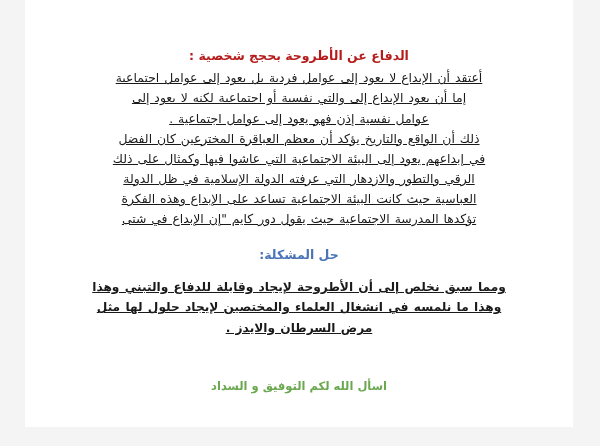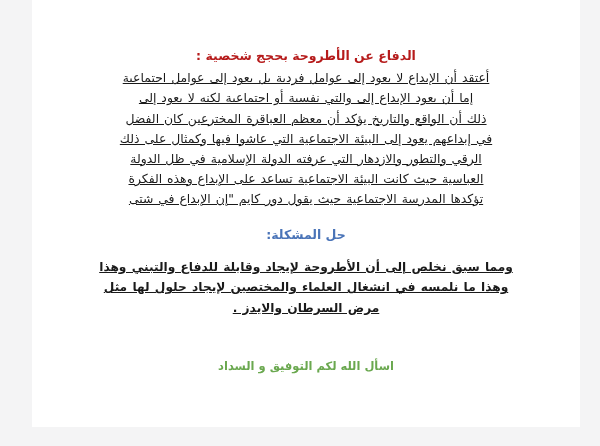--- a/index.html
+++ b/index.html
@@ -10,21 +10,21 @@
   body {
     width: 600px;
     height: 446px;
     background: #f4f4f5;
     font-family: "DejaVu Sans", "Liberation Sans", sans-serif;
     overflow: hidden;
   }
   .page {
     position: absolute;
     top: 0;
-    left: 32px;
+    left: 25px;
     width: 548px;
     height: 427px;
     background: #ffffff;
     box-sizing: border-box;
   }
   .content {
     position: absolute;
     top: 0;
     left: 0;
     right: 0;
@@ -80,20 +80,21 @@
 <body>
 
 <div class="page">
   <div class="content">
 
     <p class="doc-title">الدفاع عن الأطروحة بحجج شخصية :</p>
 
     <p class="para para-1">
       <span class="line">أعتقد أن الإبداع لا يعود إلى عوامل فردية بل يعود إلى عوامل اجتماعية</span>
       <span class="line">إما أن يعود الإبداع إلى والتي نفسية أو اجتماعية لكنه لا يعود إلى</span>
+      <span class="line">عوامل نفسية إذن فهو يعود إلى عوامل اجتماعية .</span>
       <span class="line">ذلك أن الواقع والتاريخ يؤكد أن معظم العباقرة المخترعين كان الفضل</span>
       <span class="line">في إبداعهم يعود إلى البيئة الاجتماعية التي عاشوا فيها وكمثال على ذلك</span>
       <span class="line">الرقي والتطور والازدهار التي عرفته الدولة الإسلامية في ظل الدولة</span>
       <span class="line">العباسية حيث كانت البيئة الاجتماعية تساعد على الإبداع وهذه الفكرة</span>
       <span class="line">تؤكدها المدرسة الاجتماعية حيث يقول دور كايم  "إن الإبداع في شتى</span>
     </p>
 
     <div class="spacer-a"></div>
 
     <p class="section-heading">حل المشكلة:</p>

